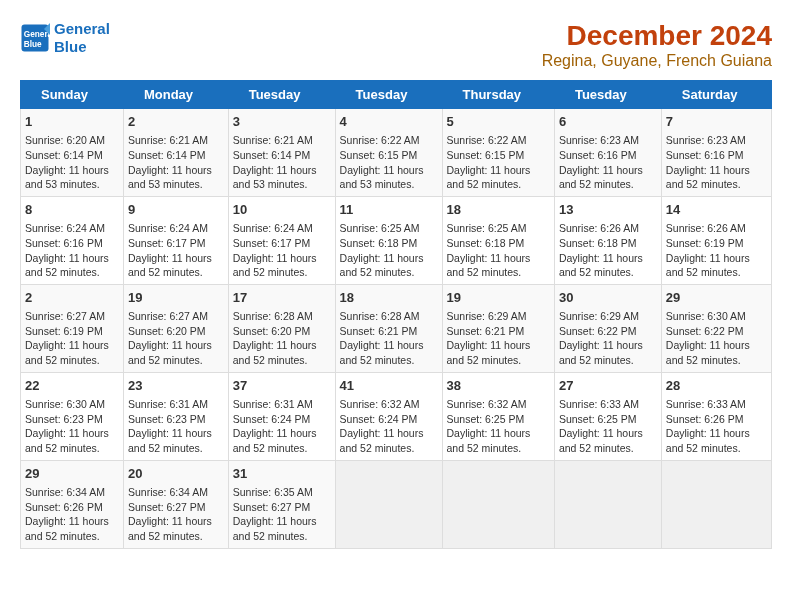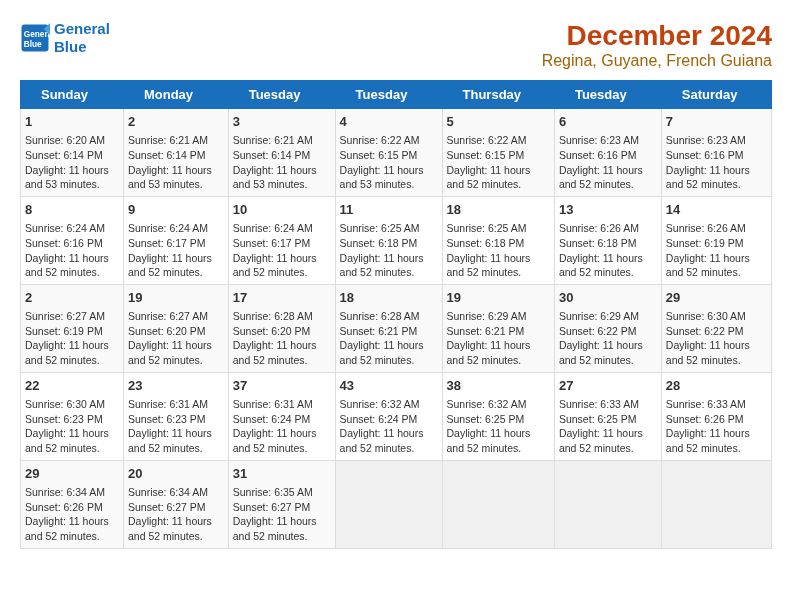--- a/index.html
+++ b/index.html
@@ -144,21 +144,21 @@
         <td><span class="day-num">17</span><span>Sunrise: 6:28 AM</span><br><span>Sunset: 6:20 PM</span><br><span>Daylight: 11 hours and 52 minutes.</span></td>
         <td><span class="day-num">18</span><span>Sunrise: 6:28 AM</span><br><span>Sunset: 6:21 PM</span><br><span>Daylight: 11 hours and 52 minutes.</span></td>
         <td><span class="day-num">19</span><span>Sunrise: 6:29 AM</span><br><span>Sunset: 6:21 PM</span><br><span>Daylight: 11 hours and 52 minutes.</span></td>
         <td><span class="day-num">30</span><span>Sunrise: 6:29 AM</span><br><span>Sunset: 6:22 PM</span><br><span>Daylight: 11 hours and 52 minutes.</span></td>
         <td><span class="day-num">29</span><span>Sunrise: 6:30 AM</span><br><span>Sunset: 6:22 PM</span><br><span>Daylight: 11 hours and 52 minutes.</span></td>
       </tr>
       <tr>
         <td><span class="day-num">22</span><span>Sunrise: 6:30 AM</span><br><span>Sunset: 6:23 PM</span><br><span>Daylight: 11 hours and 52 minutes.</span></td>
         <td><span class="day-num">23</span><span>Sunrise: 6:31 AM</span><br><span>Sunset: 6:23 PM</span><br><span>Daylight: 11 hours and 52 minutes.</span></td>
         <td><span class="day-num">37</span><span>Sunrise: 6:31 AM</span><br><span>Sunset: 6:24 PM</span><br><span>Daylight: 11 hours and 52 minutes.</span></td>
-        <td><span class="day-num">43</span><span>Sunrise: 6:32 AM</span><br><span>Sunset: 6:24 PM</span><br><span>Daylight: 11 hours and 52 minutes.</span></td>
+        <td><span class="day-num">41</span><span>Sunrise: 6:32 AM</span><br><span>Sunset: 6:24 PM</span><br><span>Daylight: 11 hours and 52 minutes.</span></td>
         <td><span class="day-num">38</span><span>Sunrise: 6:32 AM</span><br><span>Sunset: 6:25 PM</span><br><span>Daylight: 11 hours and 52 minutes.</span></td>
         <td><span class="day-num">27</span><span>Sunrise: 6:33 AM</span><br><span>Sunset: 6:25 PM</span><br><span>Daylight: 11 hours and 52 minutes.</span></td>
         <td><span class="day-num">28</span><span>Sunrise: 6:33 AM</span><br><span>Sunset: 6:26 PM</span><br><span>Daylight: 11 hours and 52 minutes.</span></td>
       </tr>
       <tr>
         <td><span class="day-num">29</span><span>Sunrise: 6:34 AM</span><br><span>Sunset: 6:26 PM</span><br><span>Daylight: 11 hours and 52 minutes.</span></td>
         <td><span class="day-num">20</span><span>Sunrise: 6:34 AM</span><br><span>Sunset: 6:27 PM</span><br><span>Daylight: 11 hours and 52 minutes.</span></td>
         <td><span class="day-num">31</span><span>Sunrise: 6:35 AM</span><br><span>Sunset: 6:27 PM</span><br><span>Daylight: 11 hours and 52 minutes.</span></td>
         <td class="empty-cell"></td>
         <td class="empty-cell"></td>

